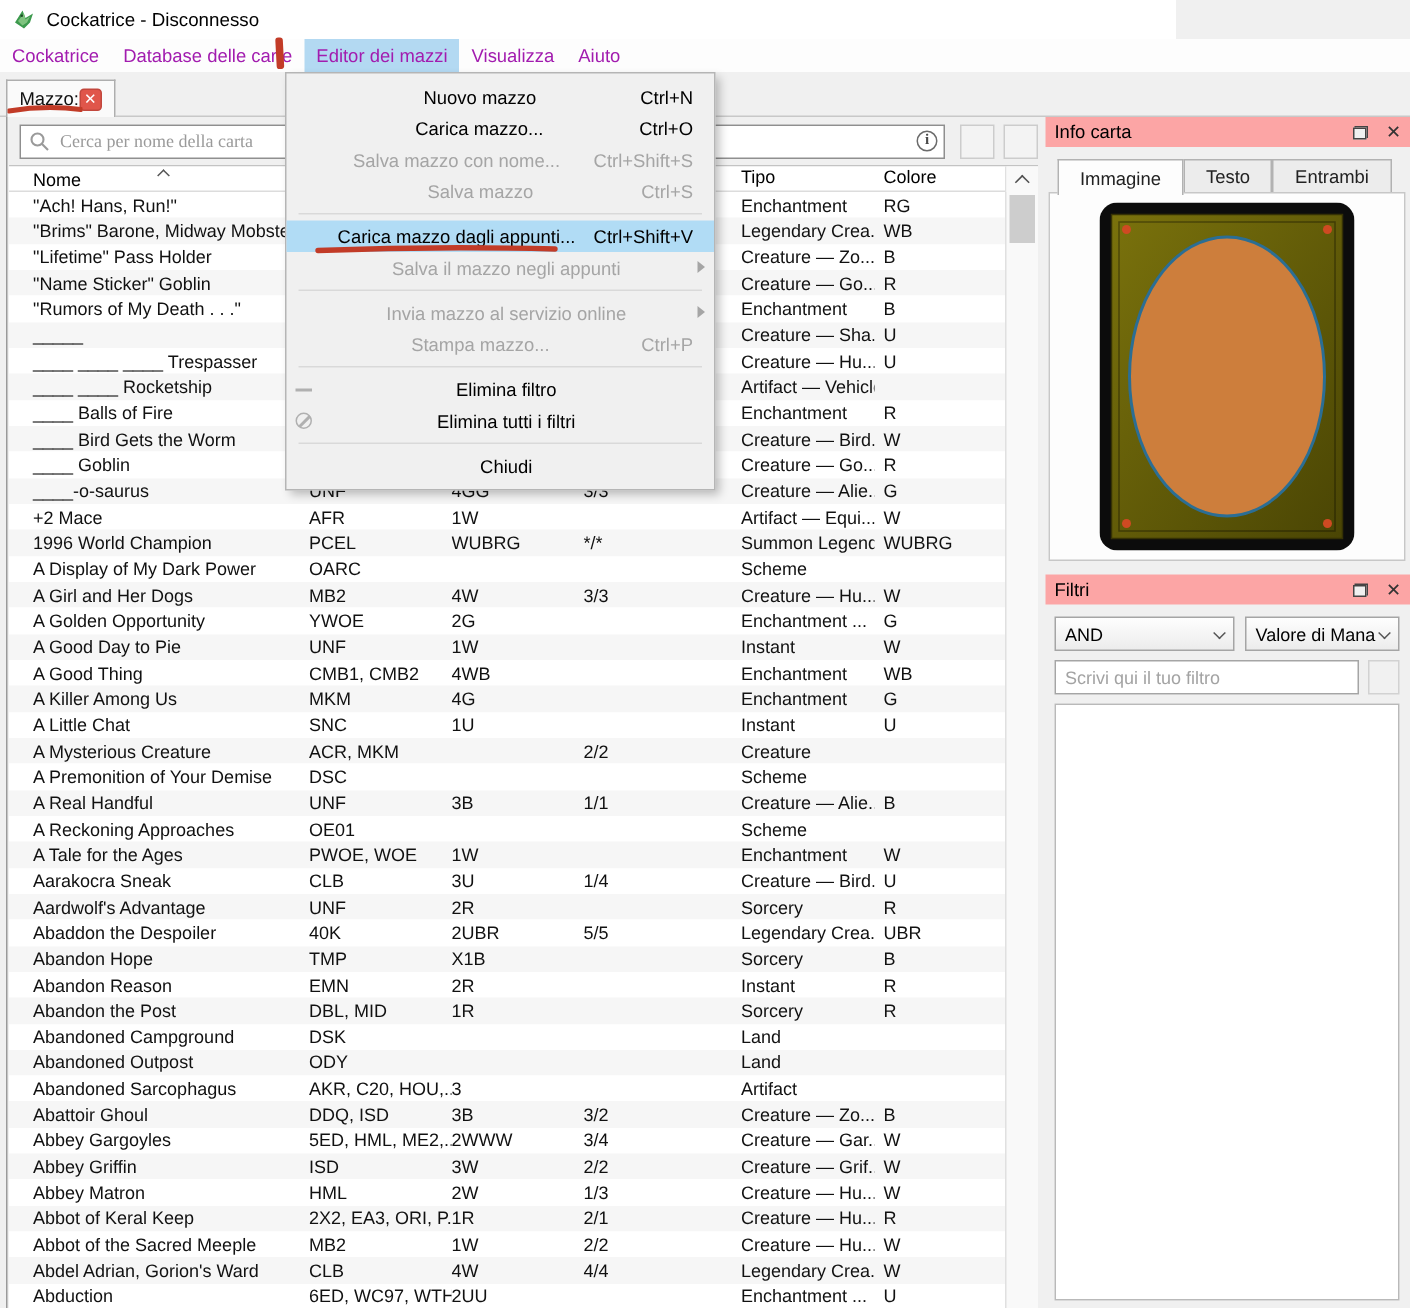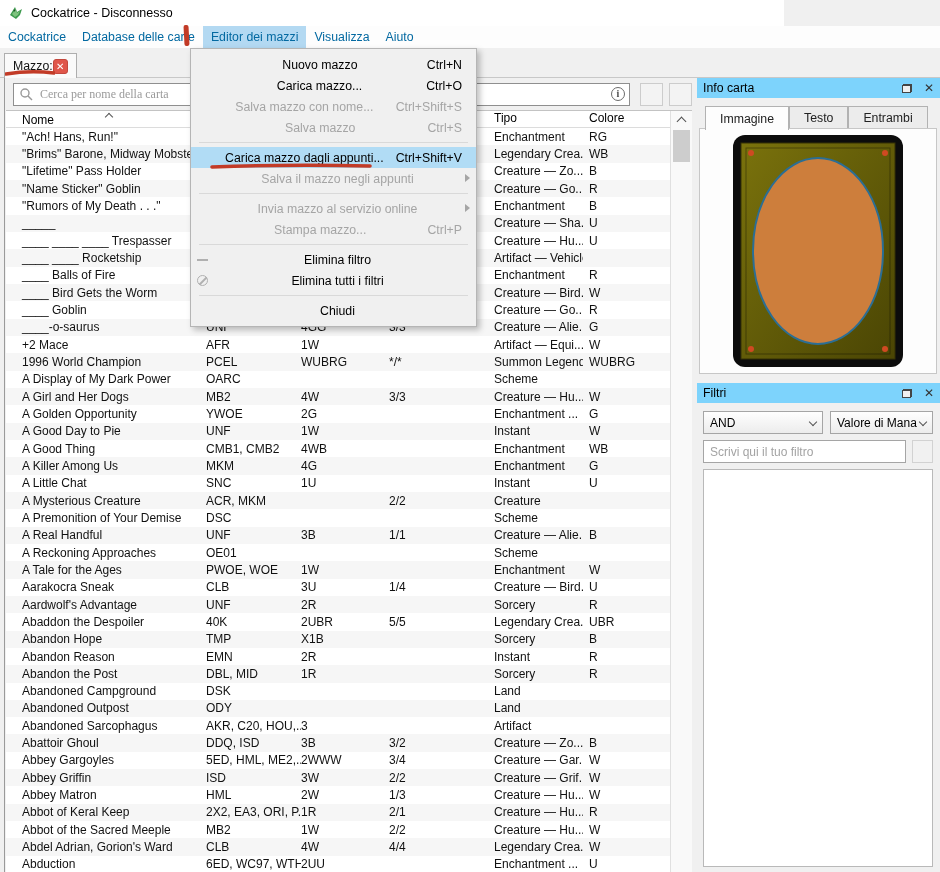--- a/index.html
+++ b/index.html
@@ -8,21 +8,21 @@
     font-family:"Liberation Sans","DejaVu Sans",sans-serif;
     font-size:12px; color:#111; background:#f0f0f0; position:relative;
   }
 
   
   .titlebar { position:absolute; left:0; top:0; width:784px; height:26px; background:#ffffff; display:flex; align-items:center; padding-left:8px; }
   .titlebar .app-title { margin-left:7px; font-size:12.5px; color:#000; }
 
   
   .menubar { position:absolute; left:0; top:26px; width:940px; height:22px; background:#fdfdfd; display:flex; align-items:stretch; }
-  .menubar .mitem { padding:0 8px; display:flex; align-items:center; font-size:12.3px; color:#0369a1; cursor:default; }
+  .menubar .mitem { padding:0 8px; display:flex; align-items:center; font-size:12.3px; color:#a21caf; cursor:default; }
   .menubar .mitem.active { background:#b3d9f2; }
 
   
   .tabbar { position:absolute; left:0; top:48px; width:940px; height:30px; background:#f0f0f0; border-bottom:1px solid #c8c8c8; }
   .decktab { position:absolute; left:4px; top:5px; height:25px; background:#fafafa; border:1px solid #aeaeae; border-bottom:none; display:flex; align-items:center; padding:0 8px; gap:0; font-size:12.3px; }
   .tab-close { width:15px; height:15px; background:#e0564a; border:1px solid #c2473d; border-radius:3px; color:#fff; font-size:10px; line-height:13px; text-align:center; font-weight:bold; cursor:pointer; }
 
   
   .main-left { position:absolute; left:4px; top:78px; width:688px; height:794px; background:#f0f0f0; border-left:1px solid #9a9a9a; }
   .searchrow { position:absolute; left:8px; top:5px; height:23px; }
@@ -51,21 +51,21 @@
   .sort-arrow:before { content:""; position:absolute; left:0; top:2px; width:5px; height:5px; border-left:1.4px solid #555; border-top:1.4px solid #555; transform:rotate(45deg); }
 
   
   .vscroll { position:absolute; left:664px; top:0; width:22px; height:762px; background:#f9f9f9; border-left:1px solid #e0e0e0; }
   .vs-up { position:absolute; left:0; top:0; width:21px; height:17px; background:#f9f9f9; }
   .vs-up:before { content:""; position:absolute; left:7px; top:7px; width:6px; height:6px; border-left:1.6px solid #505050; border-top:1.6px solid #505050; transform:rotate(45deg); }
   .vs-thumb { position:absolute; left:2px; top:19px; width:17px; height:32px; background:#cdcdcd; }
 
   
   .dock { position:absolute; left:697px; width:243px; }
-  .dock-title { height:20px; display:flex; align-items:center; padding:0 6px; font-size:12.3px; color:#000; background:#7dd3fc; }
+  .dock-title { height:20px; display:flex; align-items:center; padding:0 6px; font-size:12.3px; color:#000; background:#fca5a5; }
   .dock-title .dt-label { flex:1; }
   .float-icon { position:relative; width:10px; height:9px; margin-right:12px; }
   .float-icon:before { content:""; position:absolute; right:0; top:0; width:7px; height:6px; border:1px solid #444; }
   .float-icon:after { content:""; position:absolute; left:0; bottom:0; width:7px; height:6px; border:1px solid #444; background:#f0f0f0; }
   .dock-close { color:#333; font-size:12px; line-height:12px; }
 
   
   .info-dock { top:78px; height:300px; }
   .itabs { position:absolute; left:8px; top:28px; height:23px; display:flex; }
   .itab { padding:0 14px; display:flex; align-items:center; border:1px solid #b2b2b2; border-bottom:none; background:#ececec; color:#222; font-size:12.3px; }

